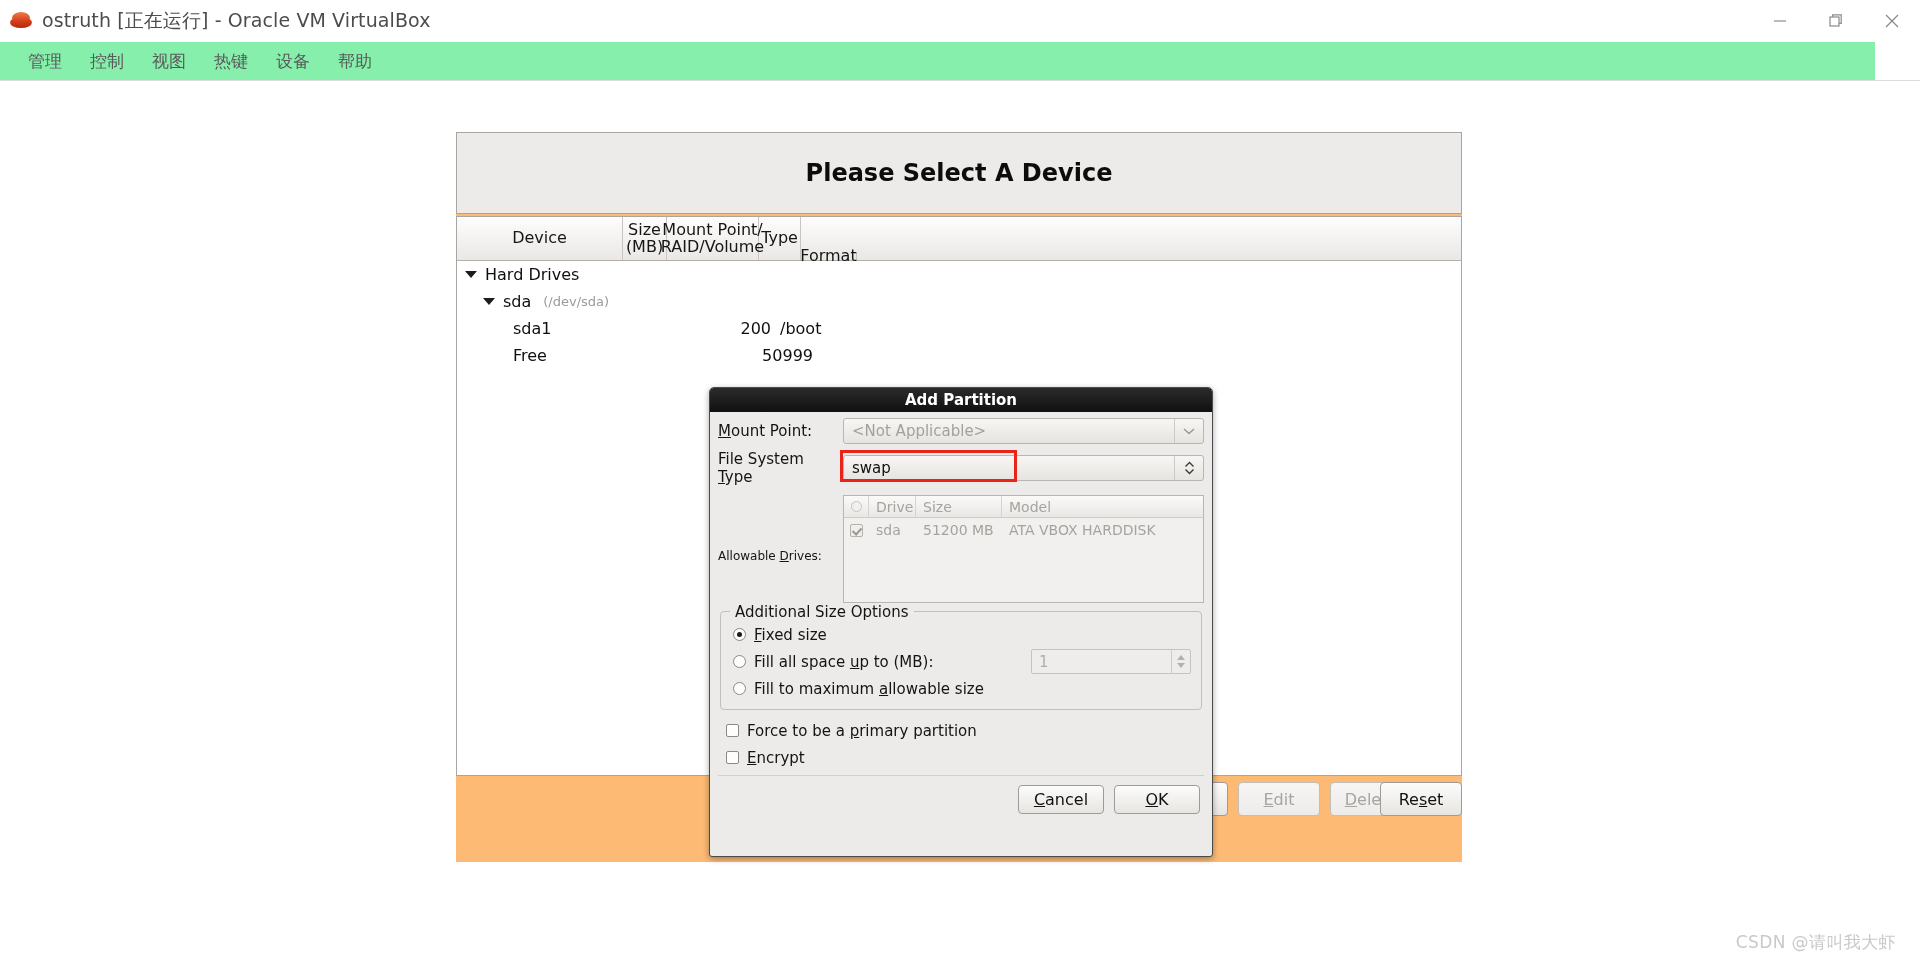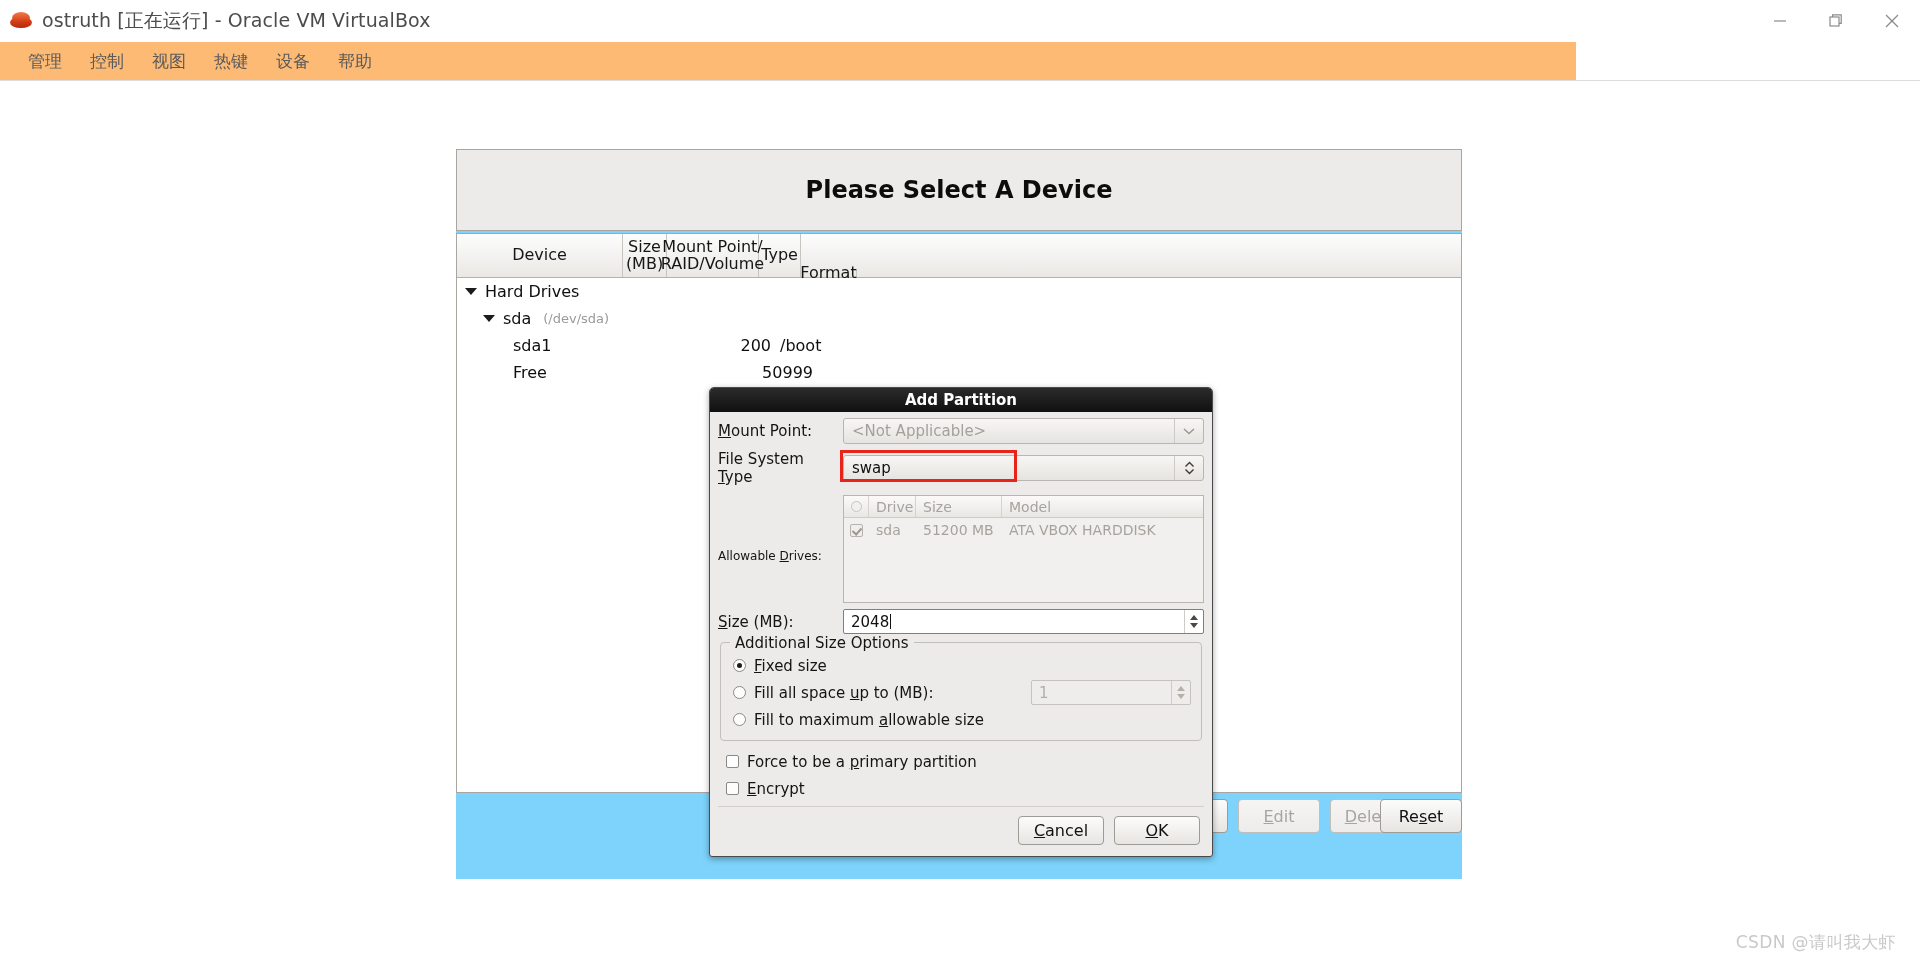--- a/index.html
+++ b/index.html
@@ -36,42 +36,42 @@
   }
   .win-btns{ position:absolute; right:0; top:0; height:42px; display:flex; }
   .win-btn{
     width:56px; height:42px; display:flex; align-items:center; justify-content:center;
     color:#7a7a7a;
   }
   .win-btn svg{ display:block; }
 
   
   #vbox-menubar{
-    position:absolute; left:0; top:42px; width:1576px; height:38px;
-    background:#fdba74; display:flex; align-items:center; padding-left:14px;
+    position:absolute; left:0; top:42px; width:1875px; height:38px;
+    background:#86efac; display:flex; align-items:center; padding-left:14px;
     box-sizing:border-box;
   }
   .menu-item{
     font-size:17px; color:#5a5a5a; padding:3px 14px; white-space:nowrap;
   }
 
   #vbox-sep{
     position:absolute; left:0; top:80px; width:1920px; height:1px; background:#dcdcdc;
   }
 
   
   #guest{
     position:absolute; left:0; top:81px; width:1920px; height:885px;
     background:#ffffff;
   }
 
   
   #installer{
-    position:absolute; left:456px; top:68px; width:1006px; height:730px;
-    background:#7dd3fc;
+    position:absolute; left:456px; top:51px; width:1006px; height:730px;
+    background:#fdba74;
   }
 
   #title-panel{
     position:absolute; left:0; top:0; width:1006px; height:82px;
     background:#edebe9; border:1px solid #a9a6a1; box-sizing:border-box;
     display:flex; align-items:center; justify-content:center;
   }
   #title-text{ font-size:24px; font-weight:bold; color:#0c0c0c; }
 
   
@@ -435,33 +435,20 @@
             <div class="dr c0">
               <span class="mini-check on"></span>
             </div>
             <div class="dr c1">sda</div>
             <div class="dr c2">51200 MB</div>
             <div class="dr c3">ATA VBOX HARDDISK</div>
           </div>
         </div>
       </div>
 
-      <div class="fld-row" style="margin-bottom:2px;">
-        <div class="fld-label">
-          <span class="u">S</span>ize (MB):
-        </div>
-        <div class="spin">
-          <span>2048</span>
-            <span class="cursor-bar"></span>
-          <span class="spinbtns">
-            <span class="caretu"></span>
-            <span class="caretd"></span>
-          </span>
-        </div>
-      </div>
 
       <div id="aso">
         <div id="aso-legend">Additional Size Options</div>
 
         <div class="radio-row">
           <span class="radio on"></span>
           <span><span class="u">F</span>ixed size</span>
         </div>
 
         <div class="radio-row" style="height:29px;">

